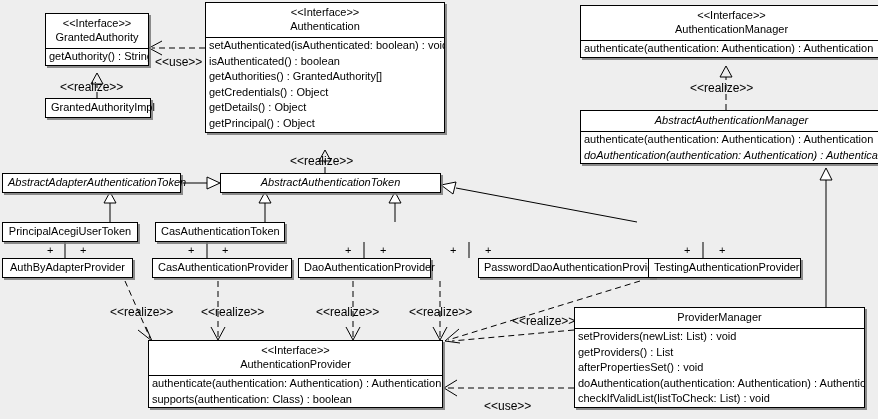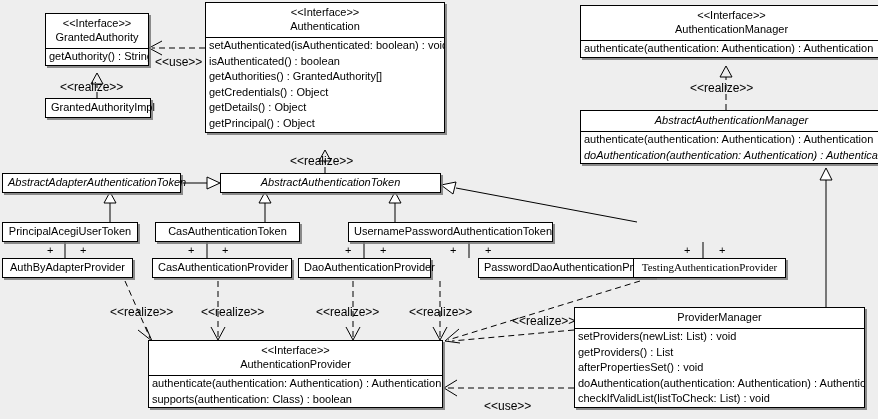--- a/index.html
+++ b/index.html
@@ -235,31 +235,26 @@
       <span class="cls-name abstract">AbstractAuthenticationToken</span>
     </div>
   </div>
 
   <div class="uml-box simple" style="left:2px; top:222px; width:136px;">
     <div class="uml-head">
       <span class="cls-name">PrincipalAcegiUserToken</span>
     </div>
   </div>
 
-  <div class="uml-box simple" style="left:155px; top:222px; width:145px;">
+  <div class="uml-box simple" style="left:155px; top:222px; width:130px;">
     <div class="uml-head">
       <span class="cls-name">CasAuthenticationToken</span>
     </div>
   </div>
 
-  <div class="uml-box simple" style="left:348px; top:222px; width:205px;">
-    <div class="uml-head">
-      <span class="cls-name">UsernamePasswordAuthenticationToken</span>
-    </div>
-  </div>
 
 
   <div class="uml-box simple" style="left:2px; top:258px; width:131px;">
     <div class="uml-head">
       <span class="cls-name">AuthByAdapterProvider</span>
     </div>
   </div>
 
   <div class="uml-box simple" style="left:152px; top:258px; width:140px;">
     <div class="uml-head">
@@ -272,21 +267,21 @@
       <span class="cls-name">DaoAuthenticationProvider</span>
     </div>
   </div>
 
   <div class="uml-box simple" style="left:434px; top:258px; width:177px;margin-left:44px;">
     <div class="uml-head">
       <span class="cls-name">PasswordDaoAuthenticationProvider</span>
     </div>
   </div>
 
-  <div class="uml-box simple" style="left:633px; top:258px; width:153px;font-family:Liberation Serif, serif;">
+  <div class="uml-box simple" style="left:648px; top:258px; width:153px;">
     <div class="uml-head">
       <span class="cls-name">TestingAuthenticationProvider</span>
     </div>
   </div>
 
   <div class="uml-box" style="left:148px; top:340px; width:295px;">
     <div class="uml-head with-members">
       <span class="stereotype">&lt;&lt;Interface&gt;&gt;</span>
       <span class="cls-name">AuthenticationProvider</span>
     </div>

